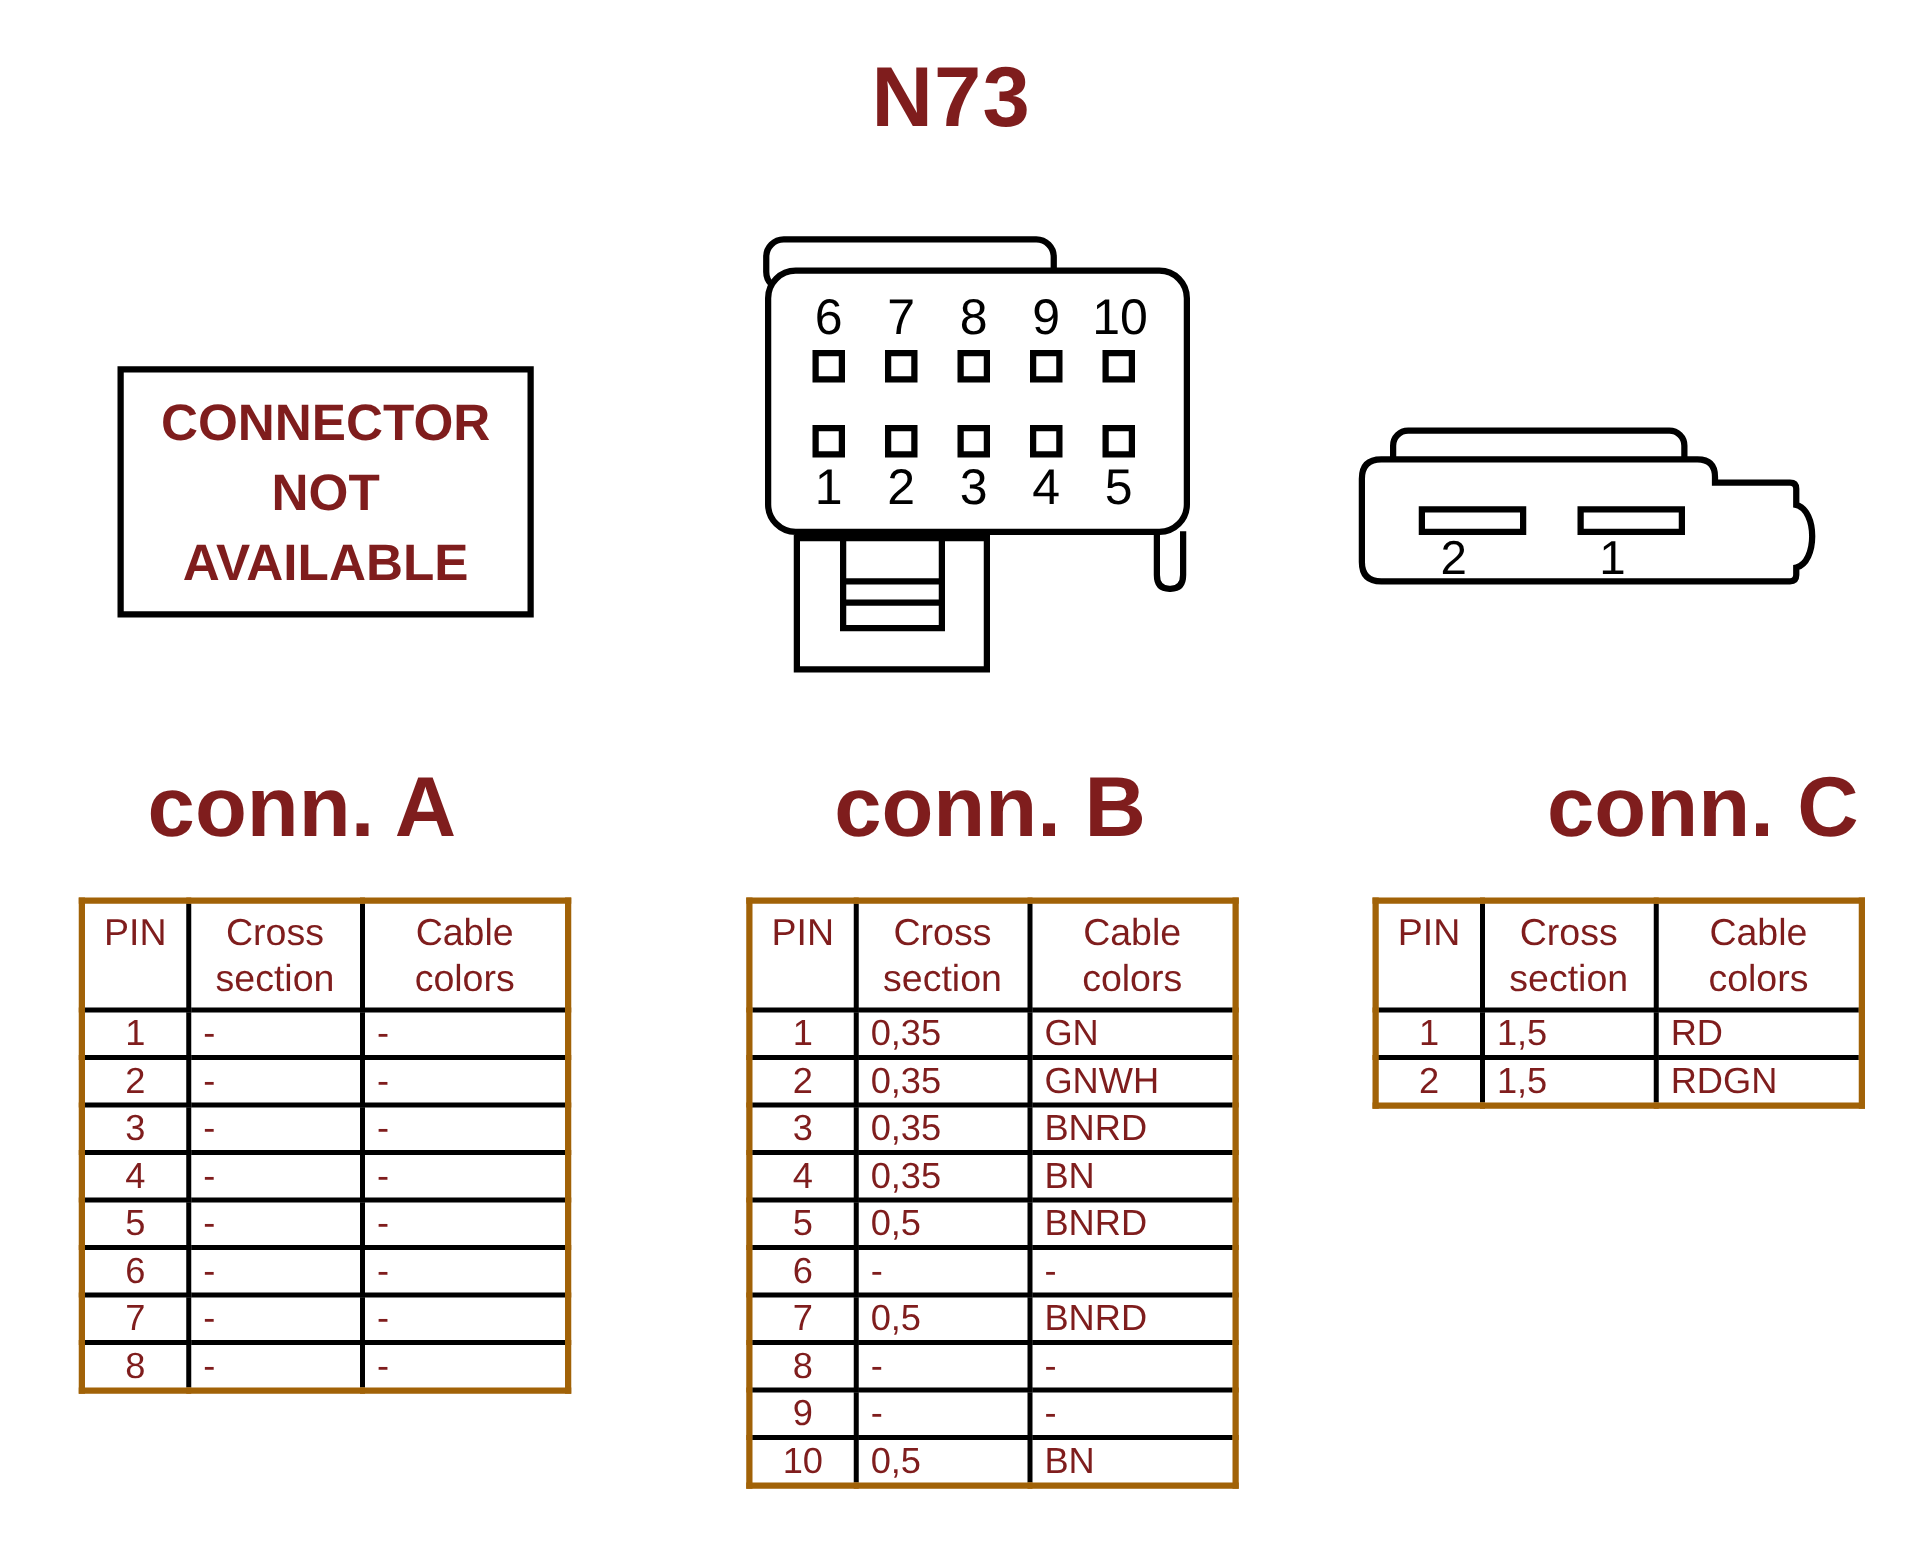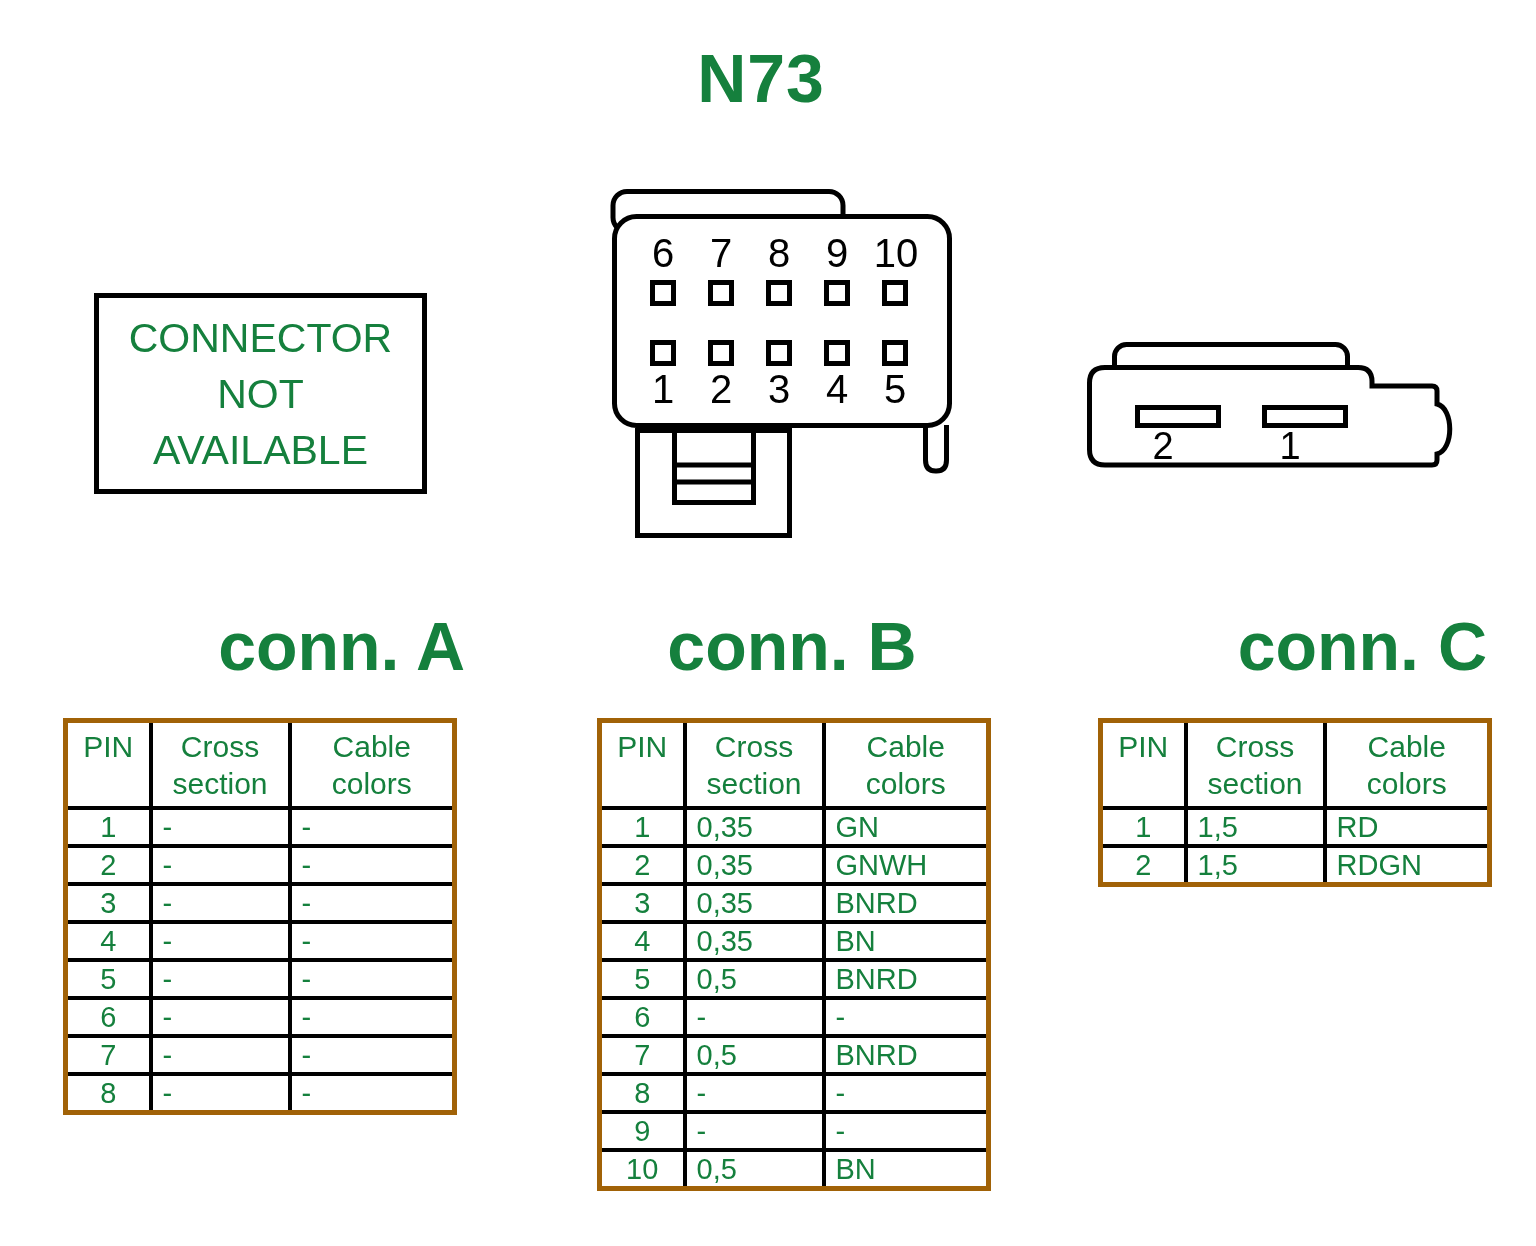--- a/index.html
+++ b/index.html
@@ -1,50 +1,50 @@
 <!DOCTYPE html>
 <html><head>
 <meta charset="utf-8">
 <style>
   html, body { margin: 0; padding: 0; background: #fff; }
   .canvas {
     position: relative;
     width: 1536px;
     height: 1246px;
     background: #ffffff;
-    color: #15803d;
+    color: #7f1d1d;
     font-family: "Liberation Sans", sans-serif;
     overflow: hidden;
   }
   .abs { position: absolute; }
 
   .page-title {
     top: 44px; left: 561px; width: 400px;
     text-align: center;
     font-size: 68px; font-weight: bold; line-height: 1;
     letter-spacing: 1px;
   }
 
   .notice-box {
     left: 94px; top: 293px; width: 323px; height: 191px;
     border: 5px solid #000;
     display: flex; align-items: center; justify-content: center;
     text-align: center;
   }
   .notice-text {
-    font-size: 41px; font-weight: normal; line-height: 56px;
+    font-size: 41px; font-weight: bold; line-height: 56px;
     white-space: pre-line;
   }
 
   .conn-title {
     top: 612px;
     text-align: center;
     font-size: 68px; font-weight: bold; line-height: 1;
   }
-  .conn-title.a { left: 76px;  width: 389px; text-align: right; }
+  .conn-title.a { left: 47px;  width: 389px; }
   .conn-title.b { left: 597px; width: 390px; }
   .conn-title.c { left: 1098px; width: 389px; text-align: right; }
 
   svg .outline { fill: #ffffff; stroke: #000000; stroke-width: 5px; }
   svg .stroke-only { fill: none; stroke: #000000; stroke-width: 5px; }
   svg text {
     font-family: "Liberation Sans", sans-serif;
     fill: #000000;
     text-anchor: middle;
   }

